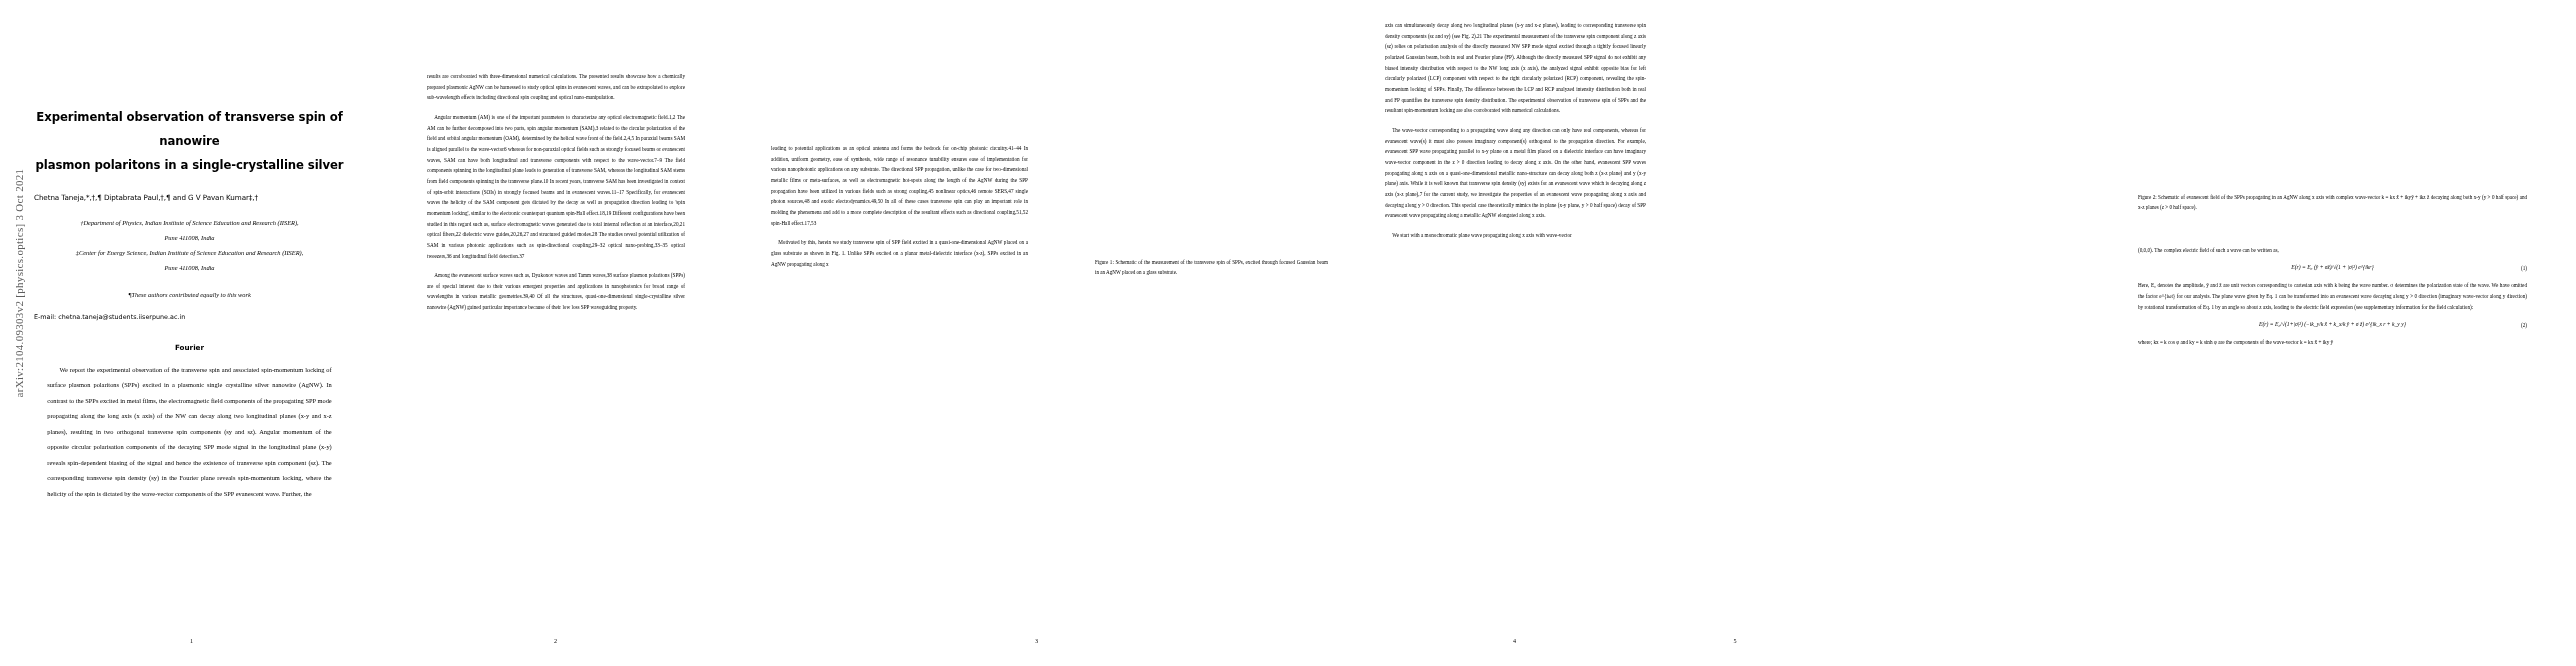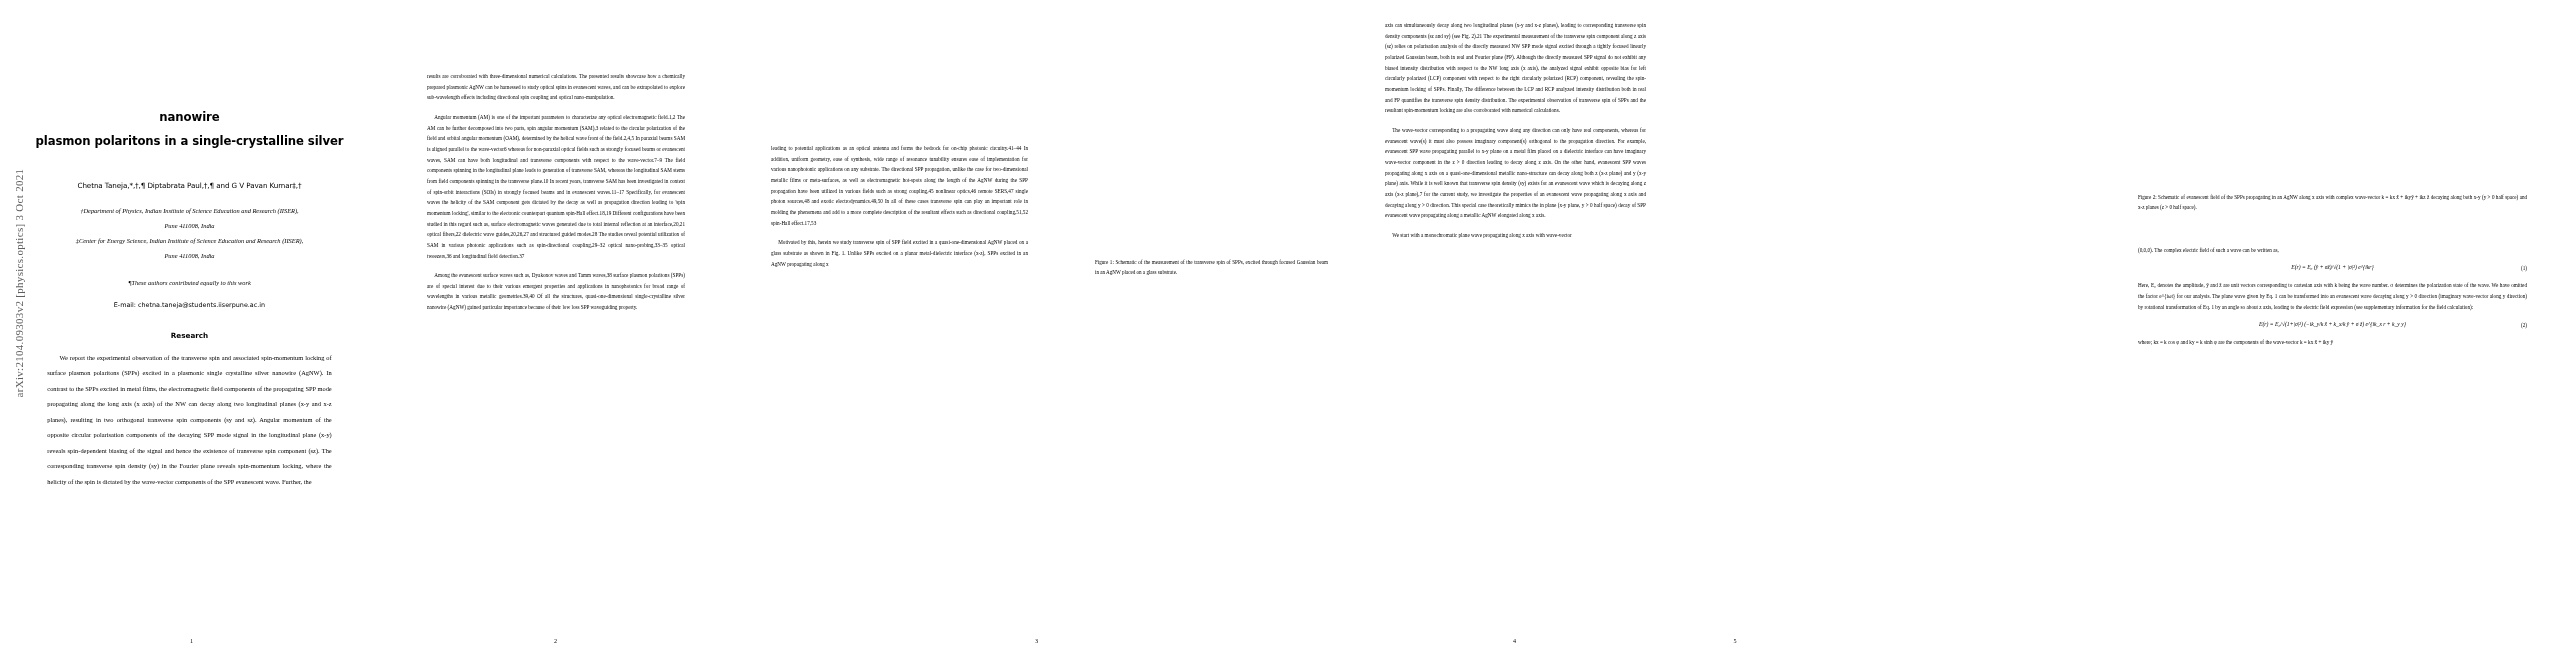--- a/index.html
+++ b/index.html
@@ -18,34 +18,34 @@
   }
 
   
   .p1{left:0;width:383px;}
   .p1-inner{position:absolute;left:34px;top:0;width:311px;}
   .title{
     font-family:"DejaVu Sans",sans-serif;font-weight:bold;font-size:11.7px;
     line-height:2.05;text-align:center;letter-spacing:-0.1px;margin-top:106px;
   }
   .authors{
-    font-family:"DejaVu Sans",sans-serif;font-size:7.2px;text-align:center;margin-top:27px;
+    font-family:"DejaVu Sans",sans-serif;font-size:7.2px;text-align:left;margin-top:15px;
     letter-spacing:-0.1px;
   }
   .affil{
     font-family:"Liberation Serif",serif;font-style:italic;font-size:6.4px;
     text-align:center;line-height:2.35;margin-top:13.3px;
   }
   .affil .ln{display:block;}
   .contrib{
     font-family:"Liberation Serif",serif;font-style:italic;font-size:6.4px;
     text-align:center;margin-top:15.6px;
   }
   .email{
-    font-family:"DejaVu Sans",sans-serif;font-size:6.4px;text-align:center;margin-top:14.5px;
+    font-family:"DejaVu Sans",sans-serif;font-size:6.4px;text-align:left;margin-top:14.5px;
   }
   .abs-head{
     font-family:"DejaVu Sans",sans-serif;font-weight:bold;font-size:7.2px;
     text-align:center;margin-top:22px;
   }
   .abs-body{
     font-family:"Liberation Serif",serif;font-size:6.4px;line-height:2.42;
     text-align:justify;text-justify:inter-word;margin-top:10px;
     padding:0 13.3px;text-indent:12.2px;hyphens:auto;
   }
@@ -88,37 +88,38 @@
 <body>
 
 <div class="sheet">
 
   <div class="page p1">
 
     <div class="arxiv-stamp">arXiv:2104.09303v2  [physics.optics]  3 Oct 2021</div>
 
     <div class="p1-inner">
       <div class="title">
+        <div>Experimental observation of transverse spin of</div>
         <div>nanowire</div>
         <div>plasmon polaritons in a single-crystalline silver</div>
       </div>
 
       <div class="authors">Chetna Taneja,*,†,¶ Diptabrata Paul,†,¶ and G V Pavan Kumar‡,†</div>
 
       <div class="affil">
         <span class="ln">†Department of Physics, Indian Institute of Science Education and Research (IISER),</span>
         <span class="ln">Pune 411008, India</span>
         <span class="ln">‡Center for Energy Science, Indian Institute of Science Education and Research (IISER),</span>
         <span class="ln">Pune 411008, India</span>
       </div>
 
       <div class="contrib">¶These authors contributed equally to this work</div>
       <div class="email">E-mail: chetna.taneja@students.iiserpune.ac.in</div>
 
-      <div class="abs-head">Research</div>
+      <div class="abs-head">Fourier</div>
       <div class="abs-body">We report the experimental observation of the transverse spin and associated spin-momentum locking of surface plasmon polaritons (SPPs) excited in a plasmonic single crystalline silver nanowire (AgNW). In contrast to the SPPs excited in metal films, the electromagnetic field components of the propagating SPP mode propagating along the long axis (x axis) of the NW can decay along two longitudinal planes (x-y and x-z planes), resulting in two orthogonal transverse spin components (sy and sz). Angular momentum of the opposite circular polarisation components of the decaying SPP mode signal in the longitudinal plane (x-y) reveals spin-dependent biasing of the signal and hence the existence of transverse spin component (sz). The corresponding transverse spin density (sy) in the Fourier plane reveals spin-momentum locking, where the helicity of the spin is dictated by the wave-vector components of the SPP evanescent wave. Further, the</div>
     </div>
 
     <div class="page-num">1</div>
   </div>
 
   <div class="page p2">
     <div class="col" style="left:44px;top:71px;width:258px;">
       <p class="noind">results are corroborated with three-dimensional numerical calculations. The presented results showcase how a chemically prepared plasmonic AgNW can be harnessed to study optical spins in evanescent waves, and can be extrapolated to explore sub-wavelength effects including directional spin coupling and optical nano-manipulation.</p>
       <div class="blockgap"></div>

